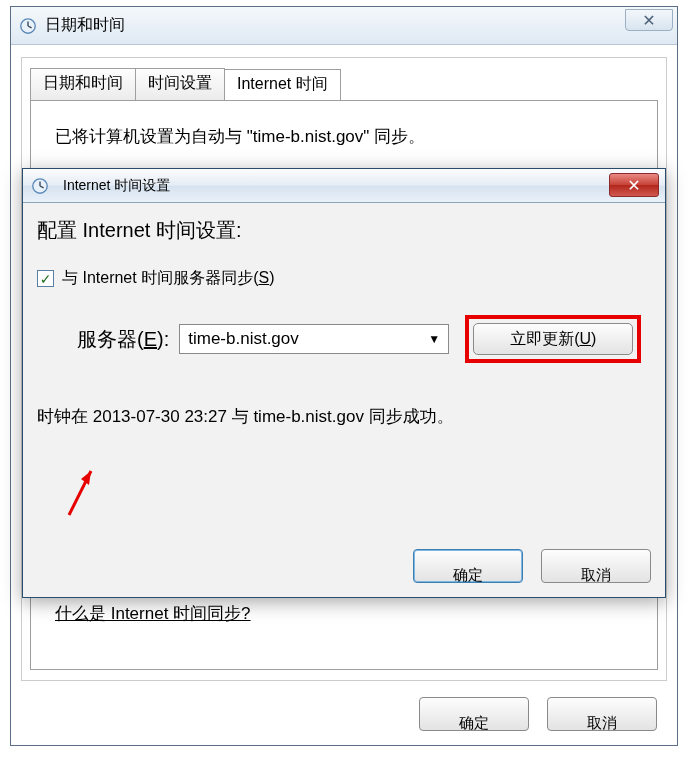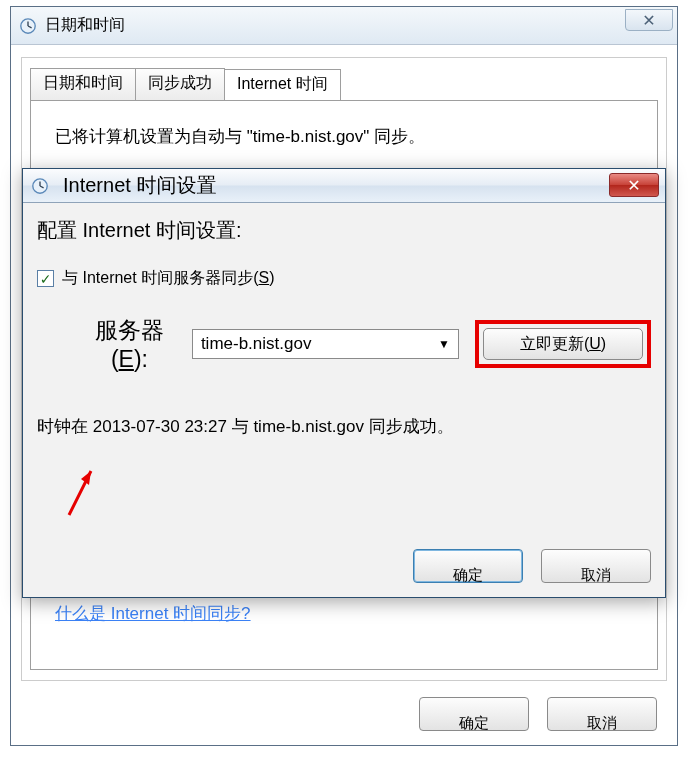--- a/index.html
+++ b/index.html
@@ -75,21 +75,21 @@
     border: 1px solid #9e9e9e;
     background: #fff;
     padding: 24px;
   }
   .sync-info {
     font-size: 17px;
   }
   .info-link {
     position: absolute;
     left: 24px; bottom: 44px;
-    color: #3b82f6;
+    color: #000000;
     text-decoration: underline;
     cursor: pointer;
     font-size: 17px;
   }
   .main-buttons {
     position: absolute;
     right: 20px; bottom: 14px;
     display: flex; gap: 18px;
   }
   .win-btn {
@@ -113,21 +113,21 @@
     box-shadow: 0 4px 18px rgba(0,0,0,.35);
   }
   .settings-titlebar {
     height: 34px;
     background: linear-gradient(#fbfcfe, #e6edf5 48%, #d6e2ef 52%, #e9f1f9);
     border-bottom: 1px solid #8fa3b9;
     display: flex; align-items: center;
     padding: 0 8px;
     position: relative;
   }
-  .settings-title-text { font-size: 20px; margin-left: 6px; }
+  .settings-title-text { font-size: 14px; margin-left: 6px; }
   .settings-close {
     position: absolute; right: 6px; top: 4px;
     width: 50px; height: 24px;
     border: 1px solid #8a2a2a;
     border-radius: 3px;
     background: linear-gradient(#e98a84,#c8443a 48%,#b3271d 52%,#d0584f);
     color: #fff;
     display: flex; align-items:center; justify-content:center;
   }
   .settings-body {
@@ -141,21 +141,21 @@
     border:1px solid #5a7fa5;
     background:#fff;
     display:inline-flex; align-items:center; justify-content:center;
     color:#1a6b1a; font-size:14px; line-height:1;
   }
   .chk-text .ul { text-decoration: underline; }
   .server-row {
     display:flex; align-items:center; gap:10px;
     margin-left: 40px;
   }
-  .server-label { font-size:23px;text-align:center; }
+  .server-label { font-size:20px;text-align:center; }
   .server-label .ul { text-decoration: underline; }
   .combo {
     width: 270px; height: 30px;
     border:1px solid #8a8a8a;
     background:#fff;
     display:flex; align-items:center; justify-content:space-between;
     padding: 0 8px;
     font-size:17px;
   }
   .combo .arrow { font-size: 12px; }
@@ -202,21 +202,21 @@
     </svg>
     <span class="main-title-text">日期和时间</span>
     <div class="main-close">
       <span>✕</span>
     </div>
   </div>
 
   <div class="main-body">
     <div class="tabstrip">
       <div class="tab"><span>日期和时间</span></div>
-      <div class="tab"><span>同步成功</span></div>
+      <div class="tab"><span>时间设置</span></div>
       <div class="tab active"><span>Internet 时间</span></div>
     </div>
 
     <div class="tab-pane">
       <div class="sync-info">
         <span>已将计算机设置为自动与 "</span><span>time-b.nist.gov</span><span>" 同步。</span>
       </div>
       <a class="info-link">什么是 Internet 时间同步?</a>
     </div>
   </div>

